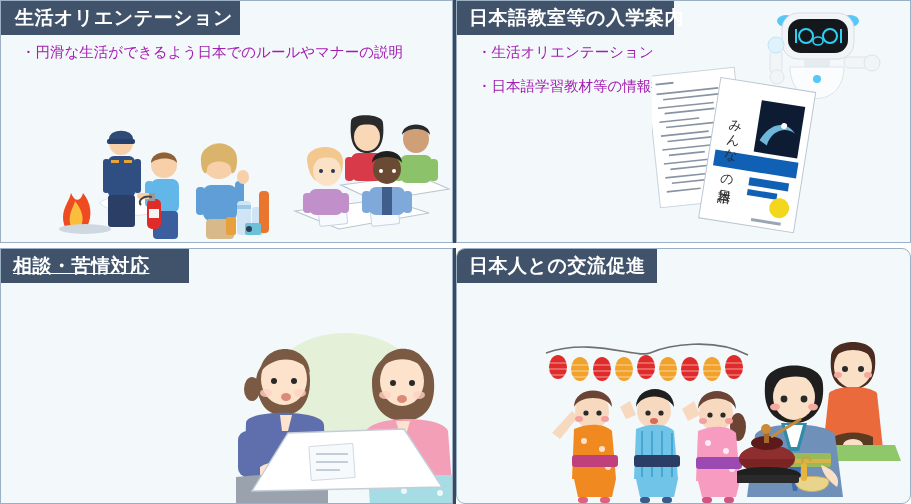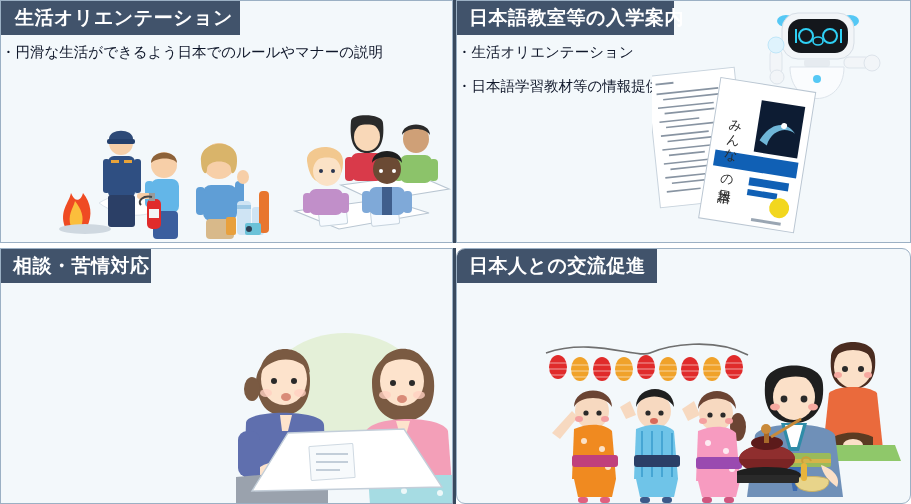--- a/index.html
+++ b/index.html
@@ -36,26 +36,26 @@
     font-size:19px;
     letter-spacing:.5px;
     line-height:34px;
     height:34px;
     padding:0 12px 0 12px;
     white-space:nowrap;
     box-sizing:border-box;
   }
   .p1 .hdr{width:239px;padding-left:14px;}
   .p2 .hdr{width:217px;}
-  .p3 .hdr{width:150px;}
+  .p3 .hdr{width:188px;text-decoration:underline;}
   .p4 .hdr{width:200px;}
 
   .bullets{
-    position:absolute;left:0;top:42px;right:6px;
-    color:#0f172a;
+    position:absolute;left:20px;top:42px;right:6px;
+    color:#a21caf;
     font-size:14.5px;
     line-height:1.35;
   }
   .bullet{margin:0 0 14px 0;white-space:pre-line;}
   .p3 .bullet{margin-bottom:18px;}
 
   .art{position:absolute;pointer-events:none;}
 
   
   #art-fire{left:58px;top:118px;width:210px;height:124px;}

